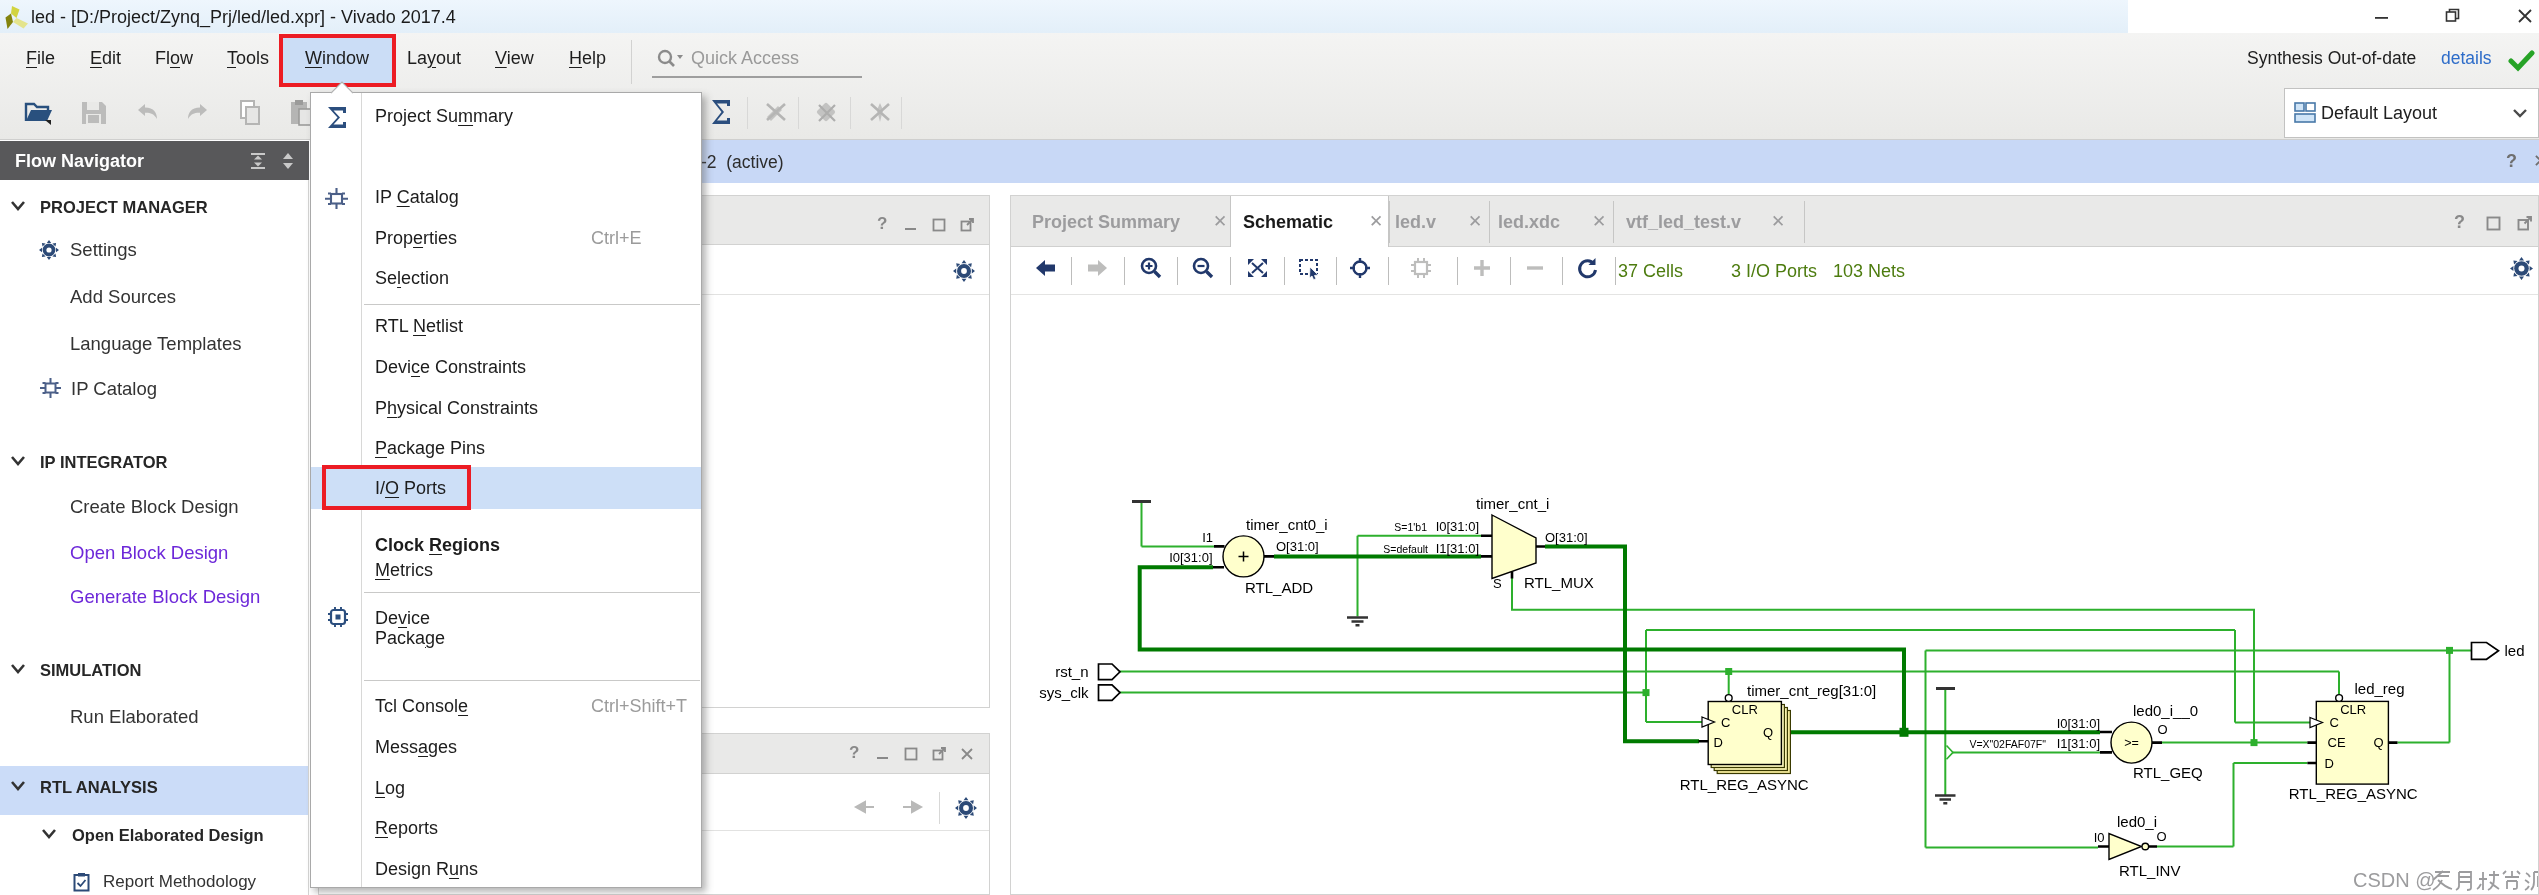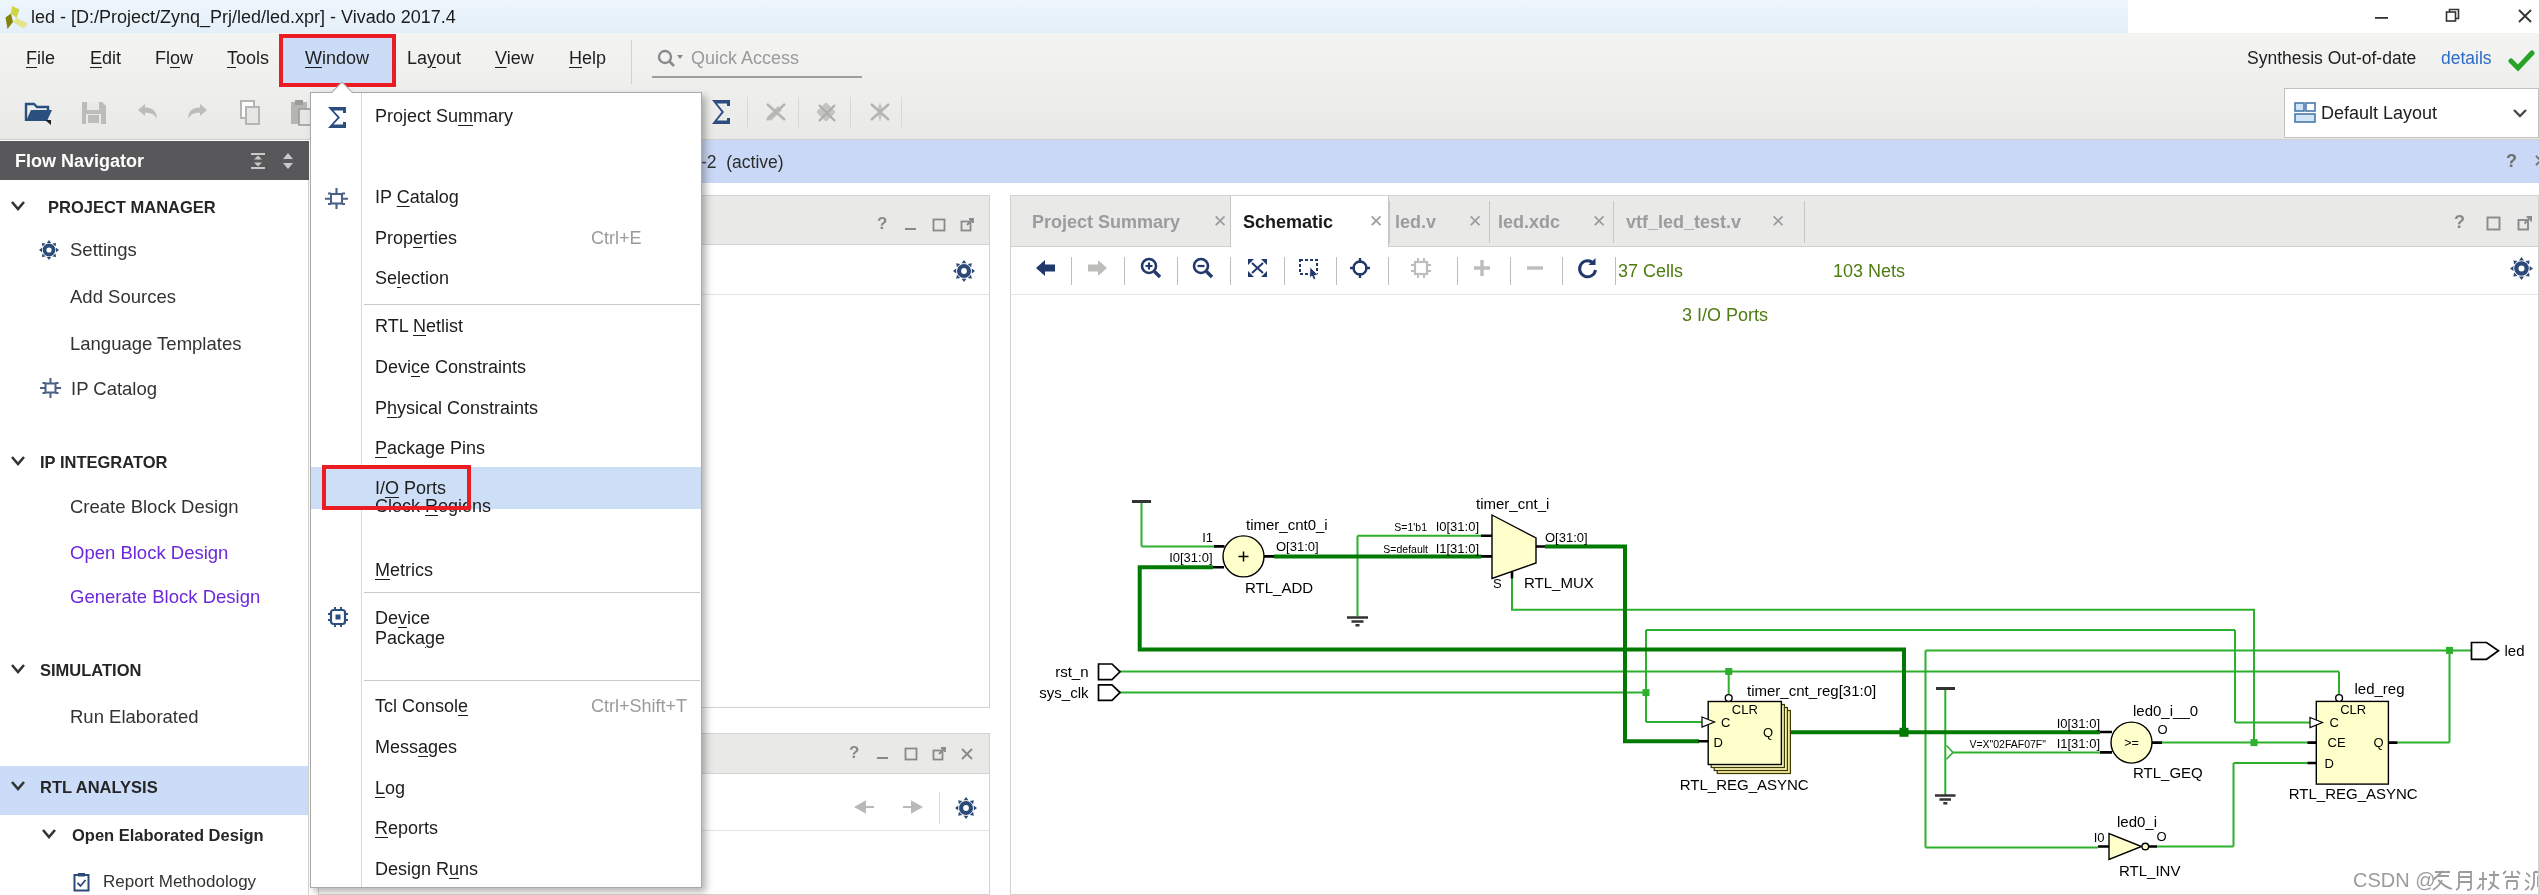--- a/index.html
+++ b/index.html
@@ -184,21 +184,21 @@
       </svg>
     <svg class="abs" style="left:10px;top:522px" width="16" height="12" viewBox="0 0 16 12">
         <path d="M2 2 L8 9 L14 2" fill="none" stroke="#333" stroke-width="2.6"></path>
       </svg>
     <svg class="abs" style="left:10px;top:639px" width="16" height="12" viewBox="0 0 16 12">
         <path d="M2 2 L8 9 L14 2" fill="none" stroke="#333" stroke-width="2.6"></path>
       </svg>
     <svg class="abs" style="left:41px;top:687px" width="16" height="12" viewBox="0 0 16 12">
         <path d="M2 2 L8 9 L14 2" fill="none" stroke="#333" stroke-width="2.6"></path>
       </svg>
-    <span class="fnsec" style="left:40px;top:56px;line-height:20px;margin-left:8px;">PROJECT MANAGER</span>
+    <span class="fnsec" style="left:40px;top:56px;line-height:20px;">PROJECT MANAGER</span>
 
     <svg class="abs" style="left:39px;top:99px" width="20" height="20" viewBox="0 0 20 20">
       <path d="M10 0 L12.2 3 L7.8 3 Z M10 20 L7.8 17 L12.2 17 Z M0 10 L3 7.8 L3 12.2 Z M20 10 L17 12.2 L17 7.8 Z M2.9 2.9 L6.6 3.5 L3.5 6.6 Z M17.1 2.9 L16.5 6.6 L13.4 3.5 Z M2.9 17.1 L3.5 13.4 L6.6 16.5 Z M17.1 17.1 L13.4 16.5 L16.5 13.4 Z" fill="#2c4a77"></path>
       <circle cx="10" cy="10" r="6.4" fill="#2c4a77"></circle>
       <circle cx="10" cy="10" r="2.6" fill="#fff"></circle>
     </svg>
     <span class="fnitem" style="left:70px;top:98px;line-height:22px;">Settings</span>
     <span class="fnitem" style="left:70px;top:145px;line-height:22px;">Add Sources</span>
     <span class="fnitem" style="left:70px;top:192px;line-height:22px;">Language Templates</span>
     <svg class="abs" style="left:40px;top:237px" width="21" height="20" viewBox="0 0 21 20">
@@ -364,21 +364,21 @@
 
     <svg class="abs" style="left:512px;top:9px" width="25" height="24" viewBox="0 0 25 24">
       <path d="M4 12 H20" stroke="#bdbdbc" stroke-width="3.4"></path>
     </svg>
 
     <svg class="abs" style="left:564px;top:9px" width="25" height="24" viewBox="0 0 25 24">
       <path d="M19 8 A8 8 0 1 0 20.5 14" fill="none" stroke="#21386b" stroke-width="3"></path>
       <path d="M20.5 2 V9 H13.5 Z" fill="#21386b"></path>
     </svg>
     <span class="blutxt" style="left:607px;">37 Cells</span>
-    <span class="blutxt" style="left:671px;margin-top:44px;">3 I/O Ports</span>
+    <span class="blutxt" style="left:720px;">3 I/O Ports</span>
     <span class="blutxt" style="left:822px;">103 Nets</span>
     <svg class="abs" style="left:1499px;top:10px" width="23" height="23" viewBox="0 0 23 23">
       <path d="M11.5 0 L14 3.4 L9 3.4 Z M11.5 23 L9 19.6 L14 19.6 Z M0 11.5 L3.4 9 L3.4 14 Z M23 11.5 L19.6 14 L19.6 9 Z M3.4 3.4 L7.5 4.1 L4.1 7.5 Z M19.6 3.4 L18.9 7.5 L15.5 4.1 Z M3.4 19.6 L4.1 15.5 L7.5 18.9 Z M19.6 19.6 L15.5 18.9 L18.9 15.5 Z" fill="#2c4a77"></path>
       <circle cx="11.5" cy="11.5" r="7.3" fill="#2c4a77"></circle>
           <circle cx="11.5" cy="11.5" r="3" fill="#fff"></circle>
     </svg>
    </div>
    <svg id="schsvg" class="abs" style="left:0px;top:48px;" width="1527" height="598" viewBox="1011 295 1527 598" fill="none" font-family="Liberation Sans, sans-serif">
 
     <g stroke="#2db02d" stroke-width="2">
@@ -551,21 +551,21 @@
       </div>
     <div class="mrow" style="top:294.5px;">
         <span class="mtxt">P<u>h</u>ysical Constraints</span>
       </div>
     <div class="mrow" style="top:334.5px;">
         <span class="mtxt"><u>P</u>ackage Pins</span>
       </div>
     <div class="mrow" style="top:375px;">
         <span class="mtxt">I/<u>O</u> Ports</span>
       </div>
-    <div class="mrow" style="top:393px;">
+    <div class="mrow" style="top:432px;font-weight:bold;">
         <span class="mtxt">Clock <u>R</u>egions</span>
       </div>
     <div class="mrow" style="top:456.6px;">
         <span class="mtxt"><u>M</u>etrics</span>
       </div>
     <div class="msep" style="top:499px;"></div>
     <div class="mrow" style="top:504.5px;">
         <span class="mtxt">De<u>v</u>ice</span>
       </div>
     <div class="mrow" style="top:525px;">

